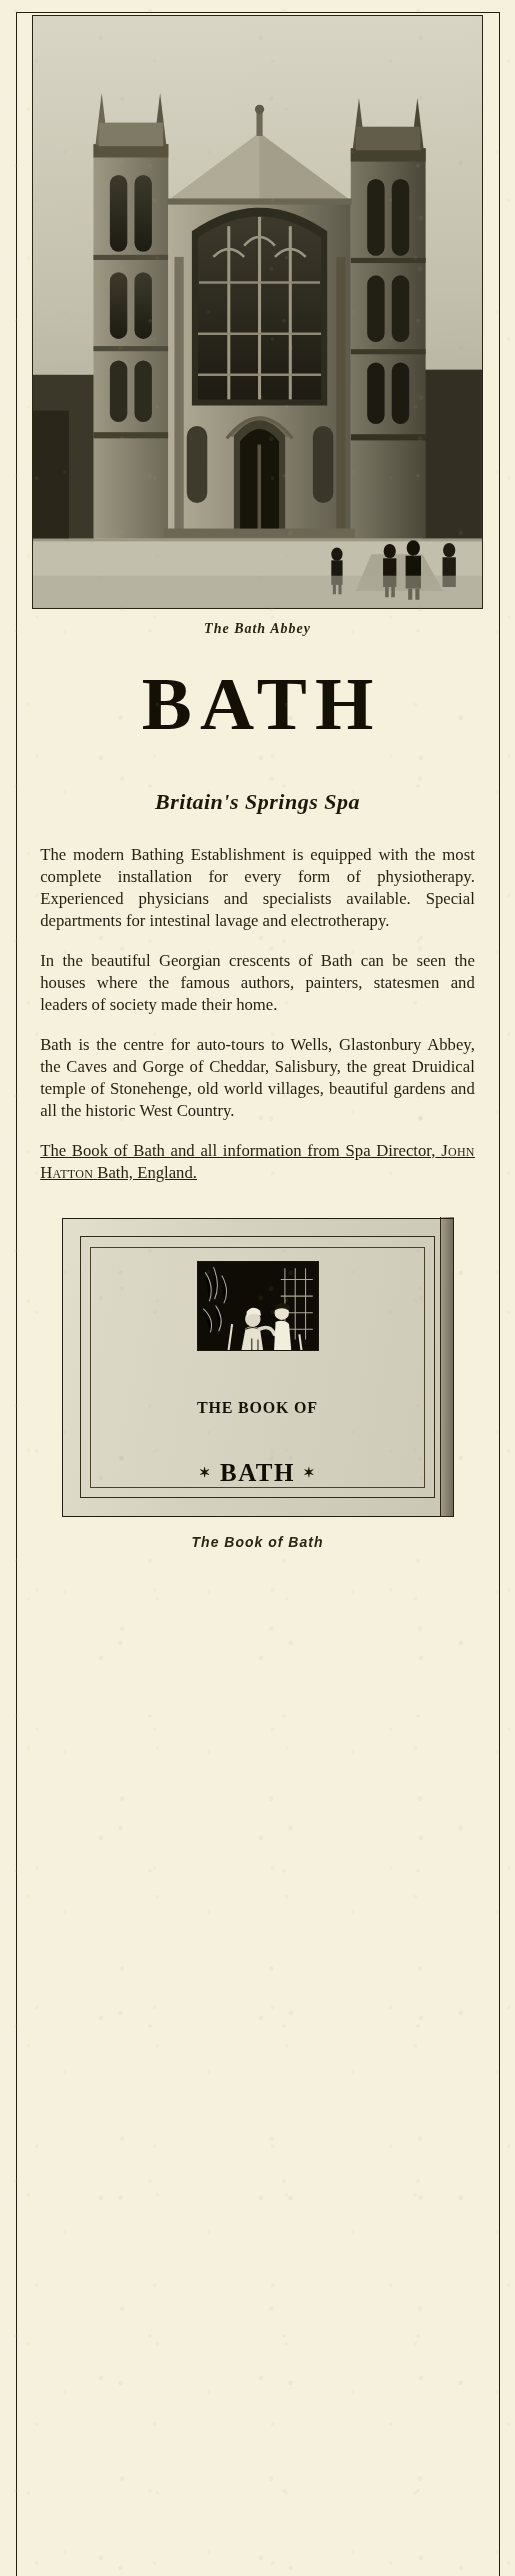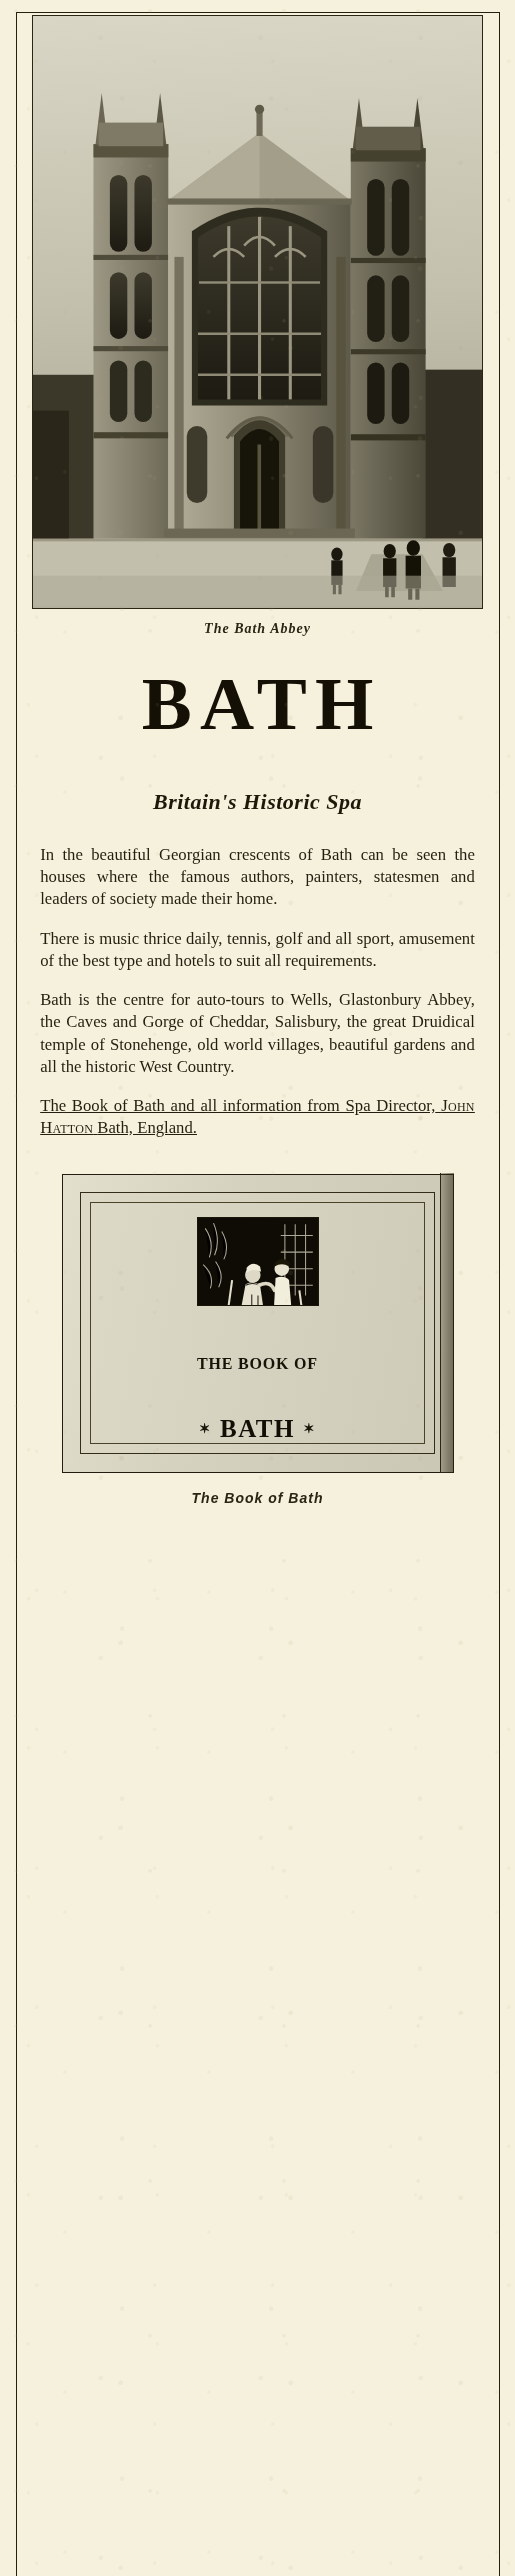--- a/index.html
+++ b/index.html
@@ -358,25 +358,25 @@
         </g>
 
         <rect x="0" y="1092" width="876" height="60" fill="#adaa97" opacity=".55"></rect>
       </svg>
     </div>
 
     <div class="photo-caption">The Bath Abbey</div>
 
     <h1 class="headline">BATH</h1>
 
-    <h2 class="subhead">Britain's Historic Spa</h2>
+    <h2 class="subhead">Britain's Springs Spa</h2>
 
     <div class="body-copy">
+      <p class="para">The modern Bathing Establishment is equipped with the most complete installation for every form of physiotherapy. Experienced physicians and specialists available. Special departments for intestinal lavage and electrotherapy.</p>
       <p class="para">In the beautiful Georgian crescents of Bath can be seen the houses where the famous authors, painters, statesmen and leaders of society made their home.</p>
-      <p class="para">There is music thrice daily, tennis, golf and all sport, amusement of the best type and hotels to suit all requirements.</p>
       <p class="para">Bath is the centre for auto-tours to Wells, Glastonbury Abbey, the Caves and Gorge of Cheddar, Salisbury, the great Druidical temple of Stonehenge, old world villages, beautiful gardens and all the historic West Country.</p>
 
       <p class="para"><span>The Book of Bath and all information from Spa Director,</span>
         <span class="smallcaps">John Hatton</span>
         <span>Bath, England.</span></p>
     </div>
 
     <div class="book-block">
       <div class="book-outer">
         <div class="book-plate">

